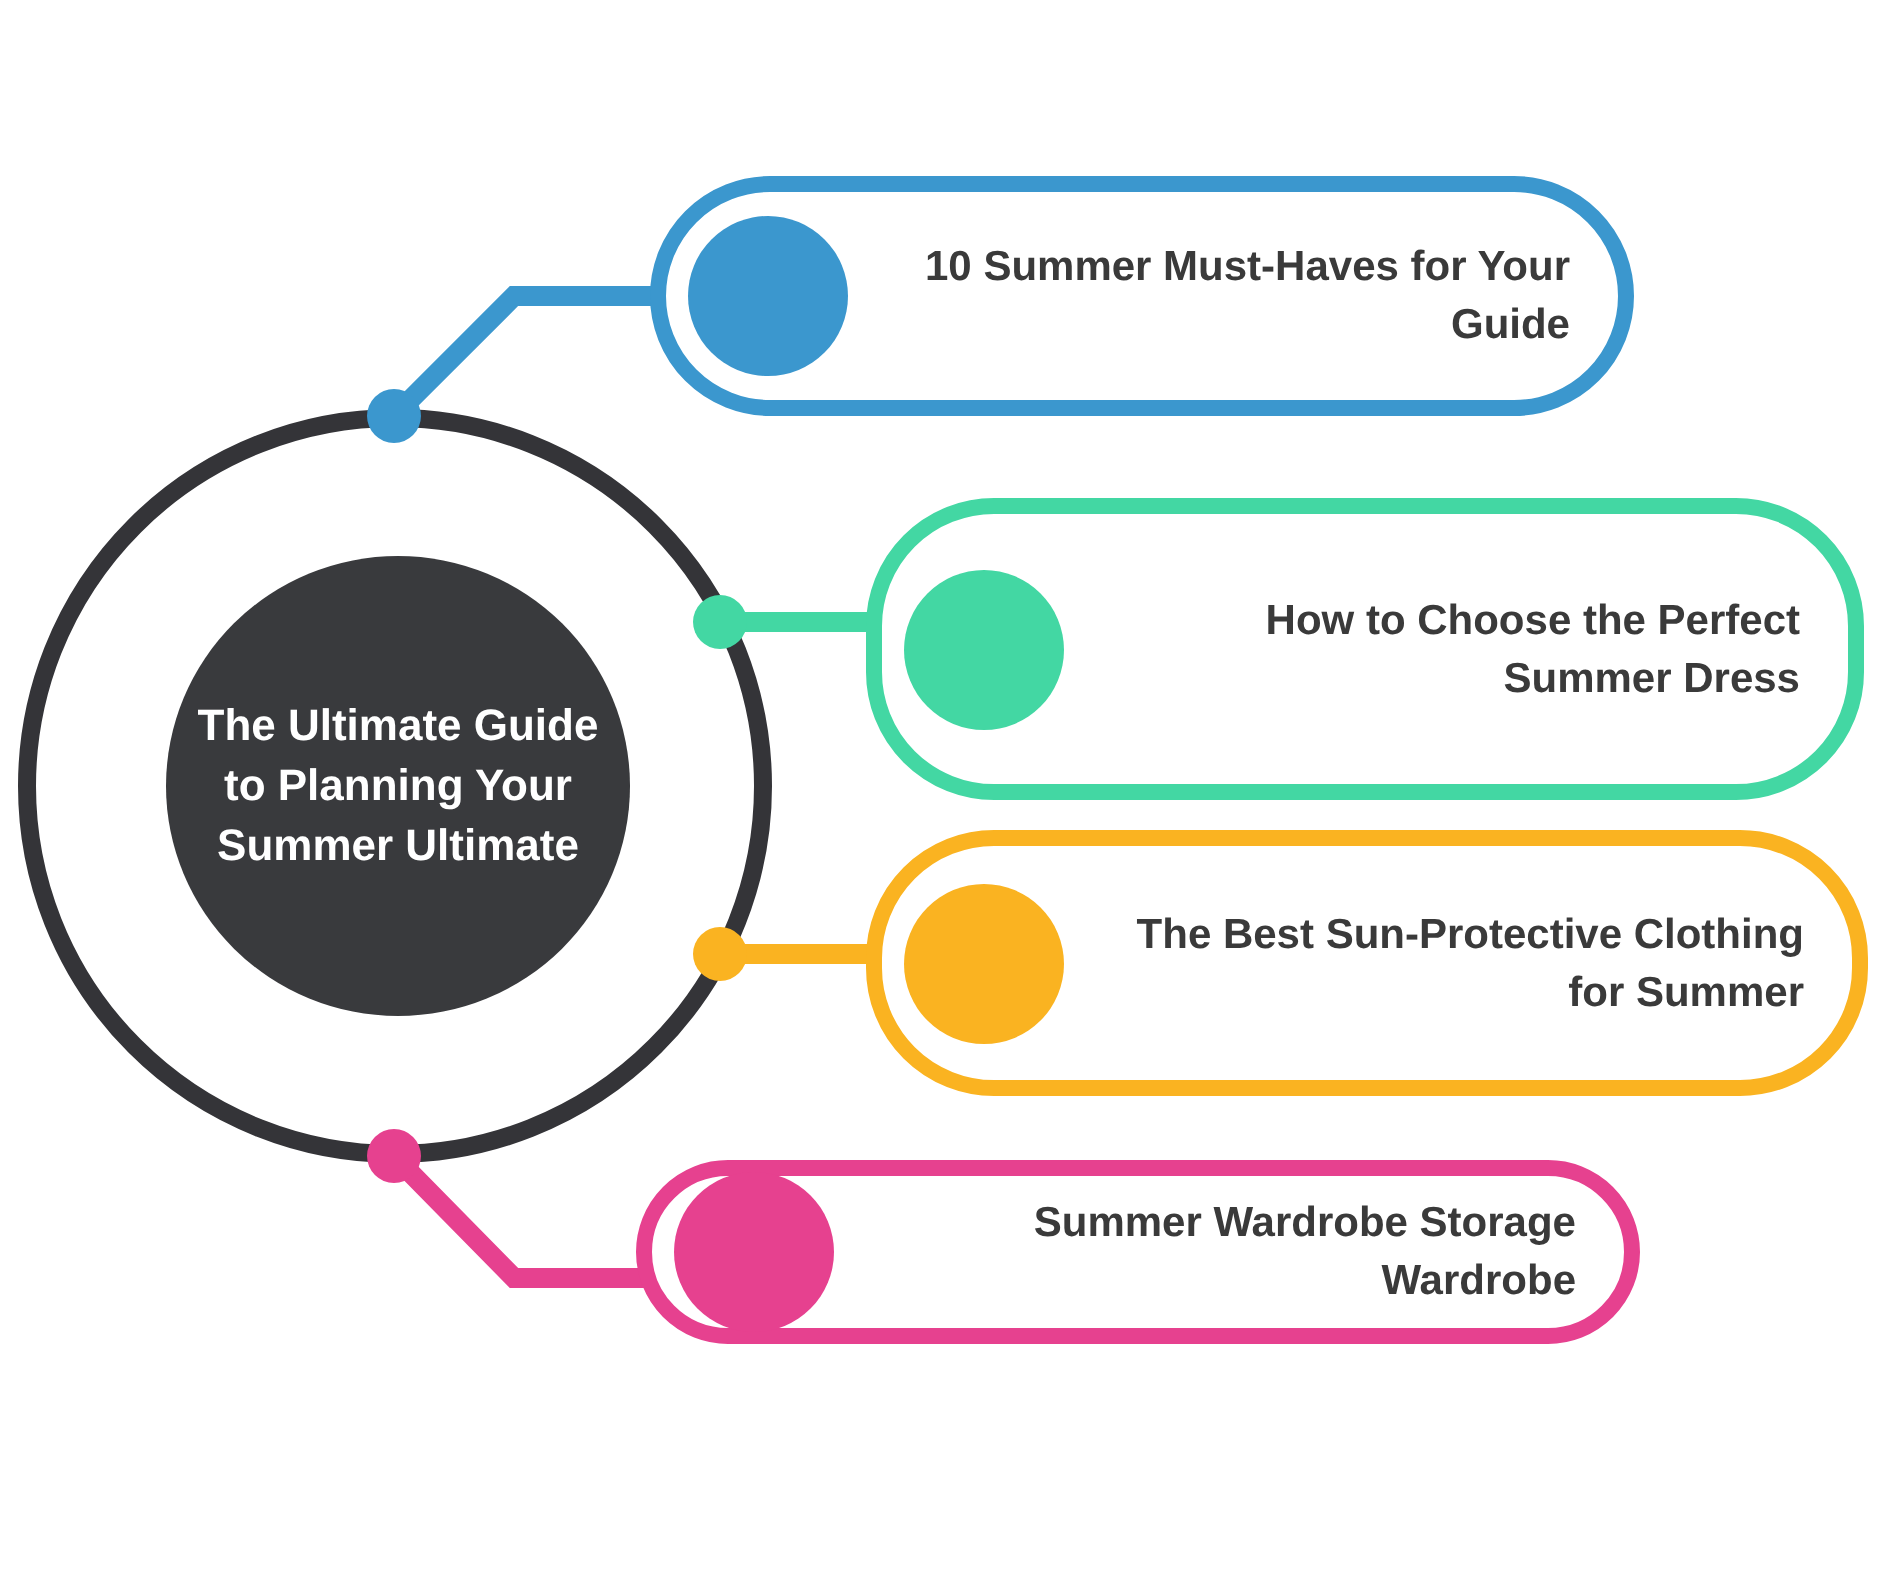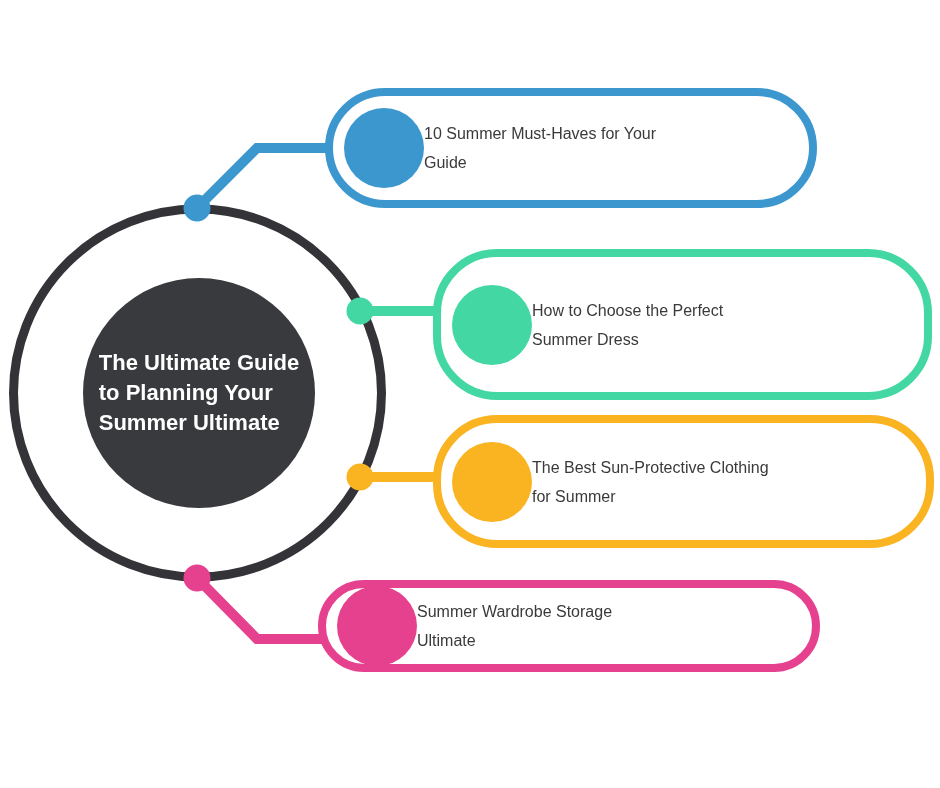--- a/index.html
+++ b/index.html
@@ -1,27 +1,27 @@
 <!DOCTYPE html>
 <html><head>
 <meta charset="utf-8">
 <style>
   html,body{margin:0;padding:0;}
   body{font-family:"Liberation Sans", sans-serif;background:#ffffff;}
   .canvas{position:relative;width:940px;height:788px;background:#ffffff;overflow:hidden;}
   .lines-svg{position:absolute;left:0;top:0;z-index:1;}
   .hub{position:absolute;left:83px;top:278px;width:232px;height:230px;border-radius:50%;
        display:flex;align-items:center;justify-content:center;z-index:2;}
-  .hub-title{color:#ffffff;font-size:22px;line-height:30px;font-weight:bold;text-align:left;}
+  .hub-title{color:#ffffff;font-size:22px;line-height:30px;font-weight:bold;text-align:center;}
   .hub-title span{display:block;}
   .pill{position:absolute;background:#ffffff;border:8px solid #000;border-radius:64px;
         box-sizing:border-box;display:flex;align-items:center;padding-left:11px;z-index:2;}
   .pill-dot{width:80px;height:80px;border-radius:50%;flex:0 0 80px;}
-  .pill-label{flex:1;text-align:left;padding-right:24px;color:#3A3A3A;
-              font-size:16px;line-height:29px;font-weight:normal;}
+  .pill-label{flex:1;text-align:right;padding-right:24px;color:#3A3A3A;
+              font-size:21px;line-height:29px;font-weight:bold;}
   .pill-label span{display:block;}
   .pill-0{left:325px;top:88px;width:492px;height:120px;}
   .pill-1{left:433px;top:249px;width:499px;height:151px;}
   .pill-2{left:433px;top:415px;width:501px;height:133px;}
   .pill-3{left:318px;top:580px;width:502px;height:92px;}
 </style>
 </head>
 <body>
 
 <div class="canvas">
@@ -67,17 +67,17 @@
     <div class="pill-label">
       <span>The Best Sun-Protective Clothing</span>
       <span>for Summer</span>
     </div>
   </div>
 
   <div class="pill pill-3" style="border-color: rgb(230, 65, 143);">
     <div class="pill-dot" style="background-color: rgb(230, 65, 143);"></div>
     <div class="pill-label">
       <span>Summer Wardrobe Storage</span>
-      <span>Ultimate</span>
+      <span>Wardrobe</span>
     </div>
   </div>
 
 </div>
 
 </body></html>

